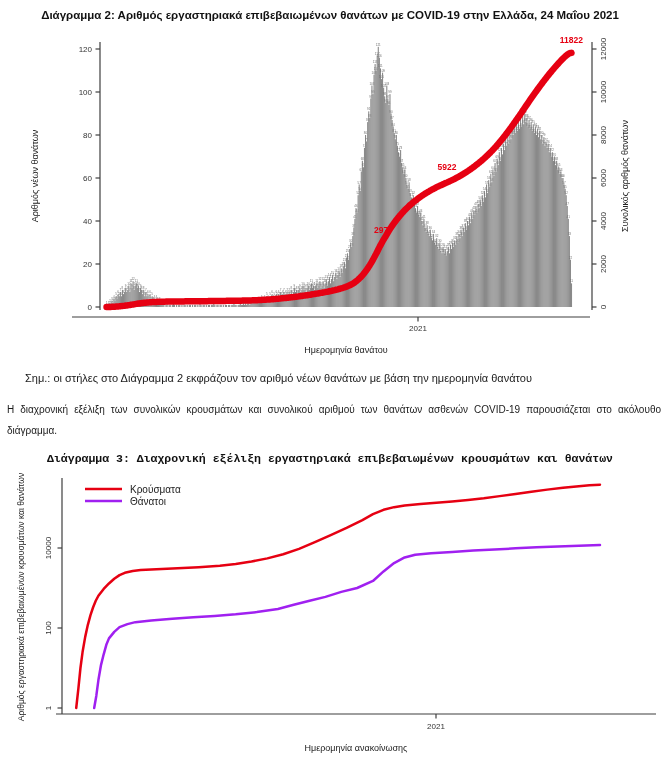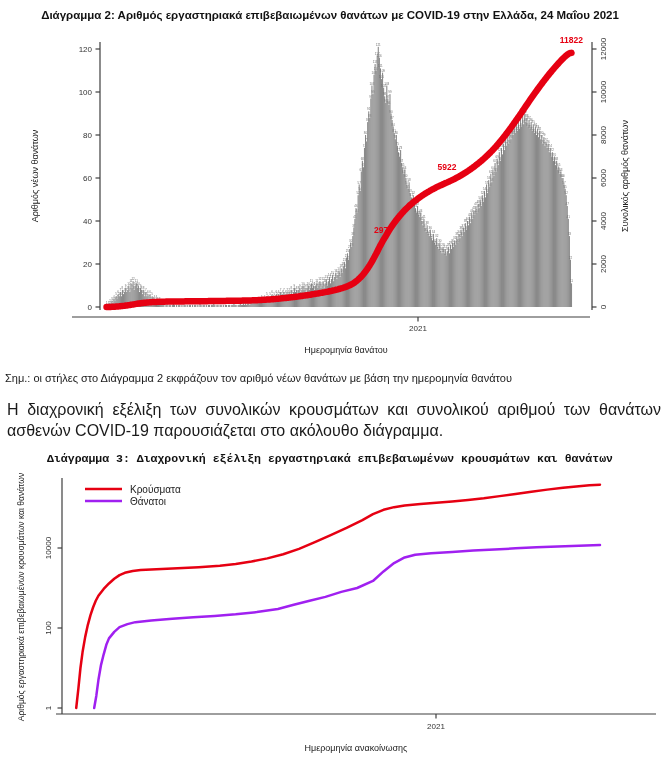--- a/index.html
+++ b/index.html
@@ -3,22 +3,22 @@
 <meta charset="utf-8">
 <style>
   :root{ --red:#e60012; --purple:#a020f0; --bar:#8a8a8a; --axis:#3f3f3f; --ink:#1a1a1a; }
   *{margin:0;padding:0;box-sizing:border-box;}
   html,body{width:668px;height:762px;background:#fff;overflow:hidden;}
   body{position:relative;font-family:"Liberation Sans",sans-serif;color:var(--ink);}
   .abs{position:absolute;}
   .title{width:660px;text-align:center;font-weight:bold;font-size:11.5px;color:#111;}
   #title2{top:9px;left:0;}
   #title3{top:452px;left:0;font-family:Liberation Mono, monospace;}
-  #note{top:372px;left:5px;font-size:11px;}
-  #para{top:399px;left:7px;width:654px;font-size:16px;line-height:21px;text-align:justify;}
+  #note{top:372px;left:25px;font-size:11px;}
+  #para{top:399px;left:7px;width:654px;font-size:10px;line-height:21px;text-align:justify;}
   svg{position:absolute;left:0;}
   #chart2svg{top:0;}
   #chart3svg{top:445px;}
   text{font-family:"Liberation Sans",sans-serif;}
   .ticklab{font-size:8px;fill:#333;}
   .axlab{font-size:9px;fill:#222;}
   .axlab3{font-size:8.5px;fill:#222;}
   .ann{font-size:8.5px;font-weight:bold;fill:var(--red);}
   .axisline{stroke:var(--axis);stroke-width:1.2;}
   .legend-line{stroke-width:2.5;}

